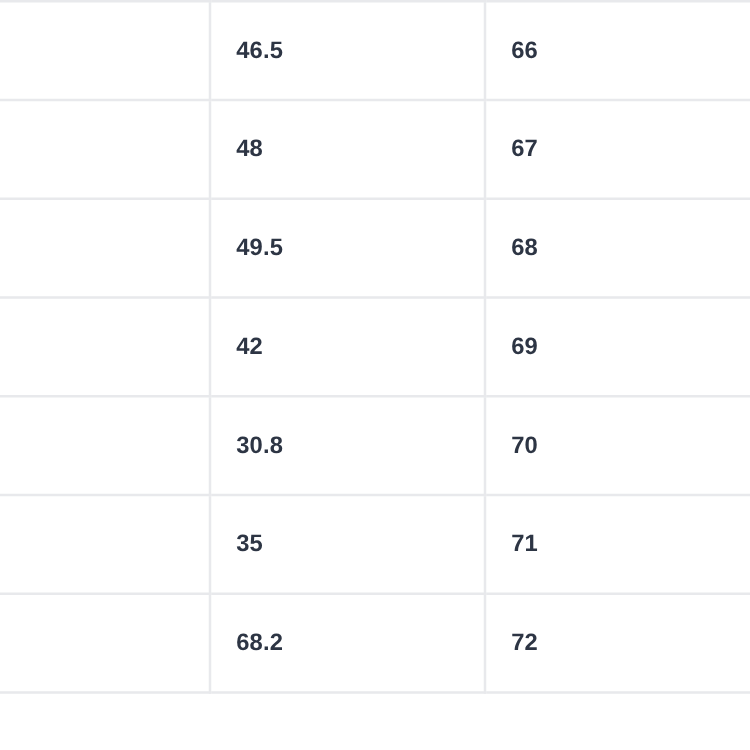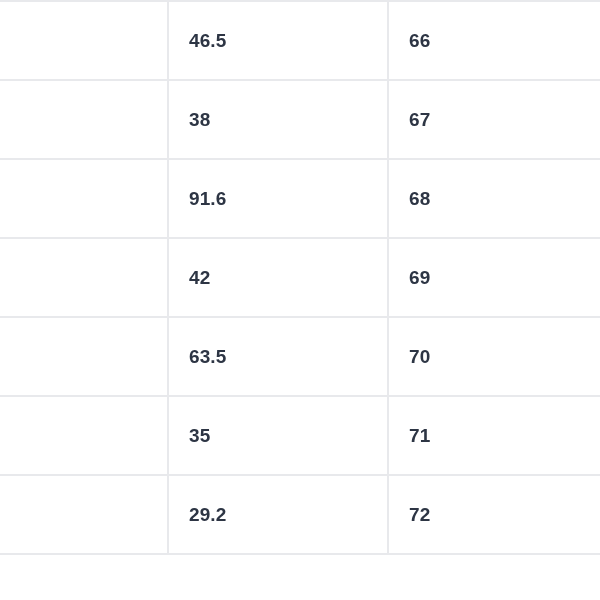--- a/index.html
+++ b/index.html
@@ -93,44 +93,44 @@
         </tr>
       </thead>
       <tbody>
         <tr>
           <td></td>
           <td>46.5</td>
           <td>66</td>
         </tr>
         <tr>
           <td></td>
-          <td>38</td>
+          <td>48</td>
           <td>67</td>
         </tr>
         <tr>
           <td></td>
-          <td>91.6</td>
+          <td>49.5</td>
           <td>68</td>
         </tr>
         <tr>
           <td></td>
           <td>42</td>
           <td>69</td>
         </tr>
         <tr>
           <td></td>
-          <td>63.5</td>
+          <td>30.8</td>
           <td>70</td>
         </tr>
         <tr>
           <td></td>
           <td>35</td>
           <td>71</td>
         </tr>
         <tr>
           <td></td>
-          <td>29.2</td>
+          <td>68.2</td>
           <td>72</td>
         </tr>
       </tbody>
     </table>
   </div>
 </div>
 
 </body></html>

